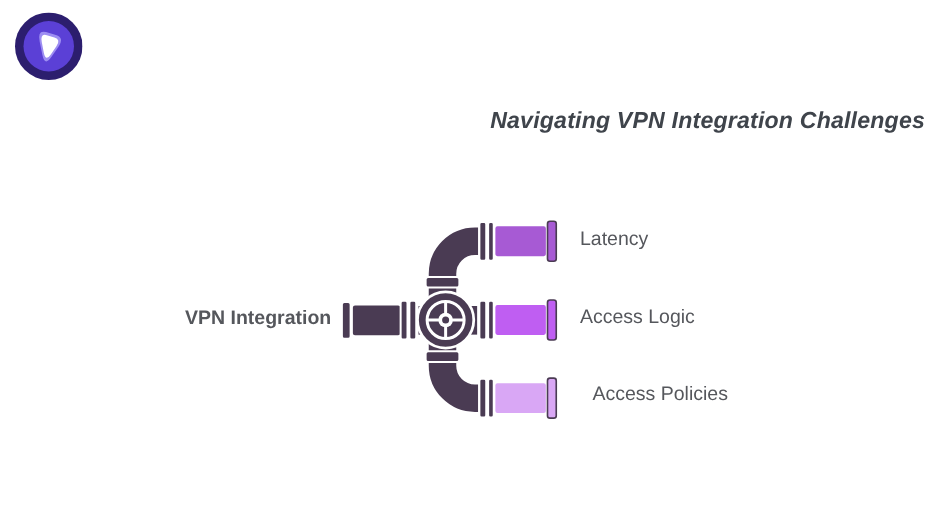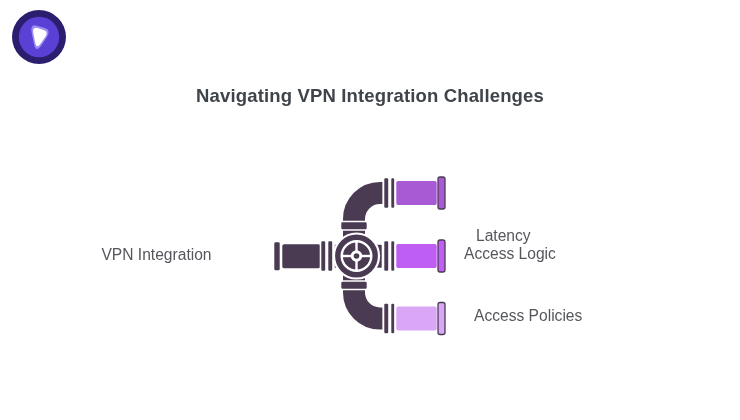--- a/index.html
+++ b/index.html
@@ -20,45 +20,47 @@
     top: 10px;
     width: 54px;
     height: 54px;
   }
   .title {
     position: absolute;
     left: 0;
     right: 0;
     top: 85px;
     margin: 0;
-    text-align: center;
+    text-align: right;
     font-size: 18.5px;
     font-weight: bold;
     letter-spacing: 0.15px;
     color: var(--title-color, #3f444b);
+    font-style: italic;
   }
   .pipes-svg {
     position: absolute;
     left: 0;
     top: 0;
   }
   .node-label {
     position: absolute;
     font-size: 15.6px;
     color: var(--label-color, #55575c);
     transform: translateY(-50%);
     white-space: nowrap;
   }
   .root-label {
-    left: 60px;
+    left: 72px;
     width: 193px;
-    text-align: center;
+    text-align: right;
     top: 255px;
+    font-weight: bold;
   }
-  .branch-0 { left: 476px; top: 192px; margin-top: 44px; }
+  .branch-0 { left: 464px; top: 192px; }
   .branch-1 { left: 464px; top: 254px; }
   .branch-2 { left: 474px; top: 316px; }
 </style>
 </head>
 <body>
 
 <div class="logo">
   <svg width="54" height="54" viewBox="0 0 54 54">
     <circle cx="27" cy="27" r="27" fill="var(--logo-0)"></circle>
     <circle cx="27" cy="27" r="20.2" fill="var(--logo-1)"></circle>

